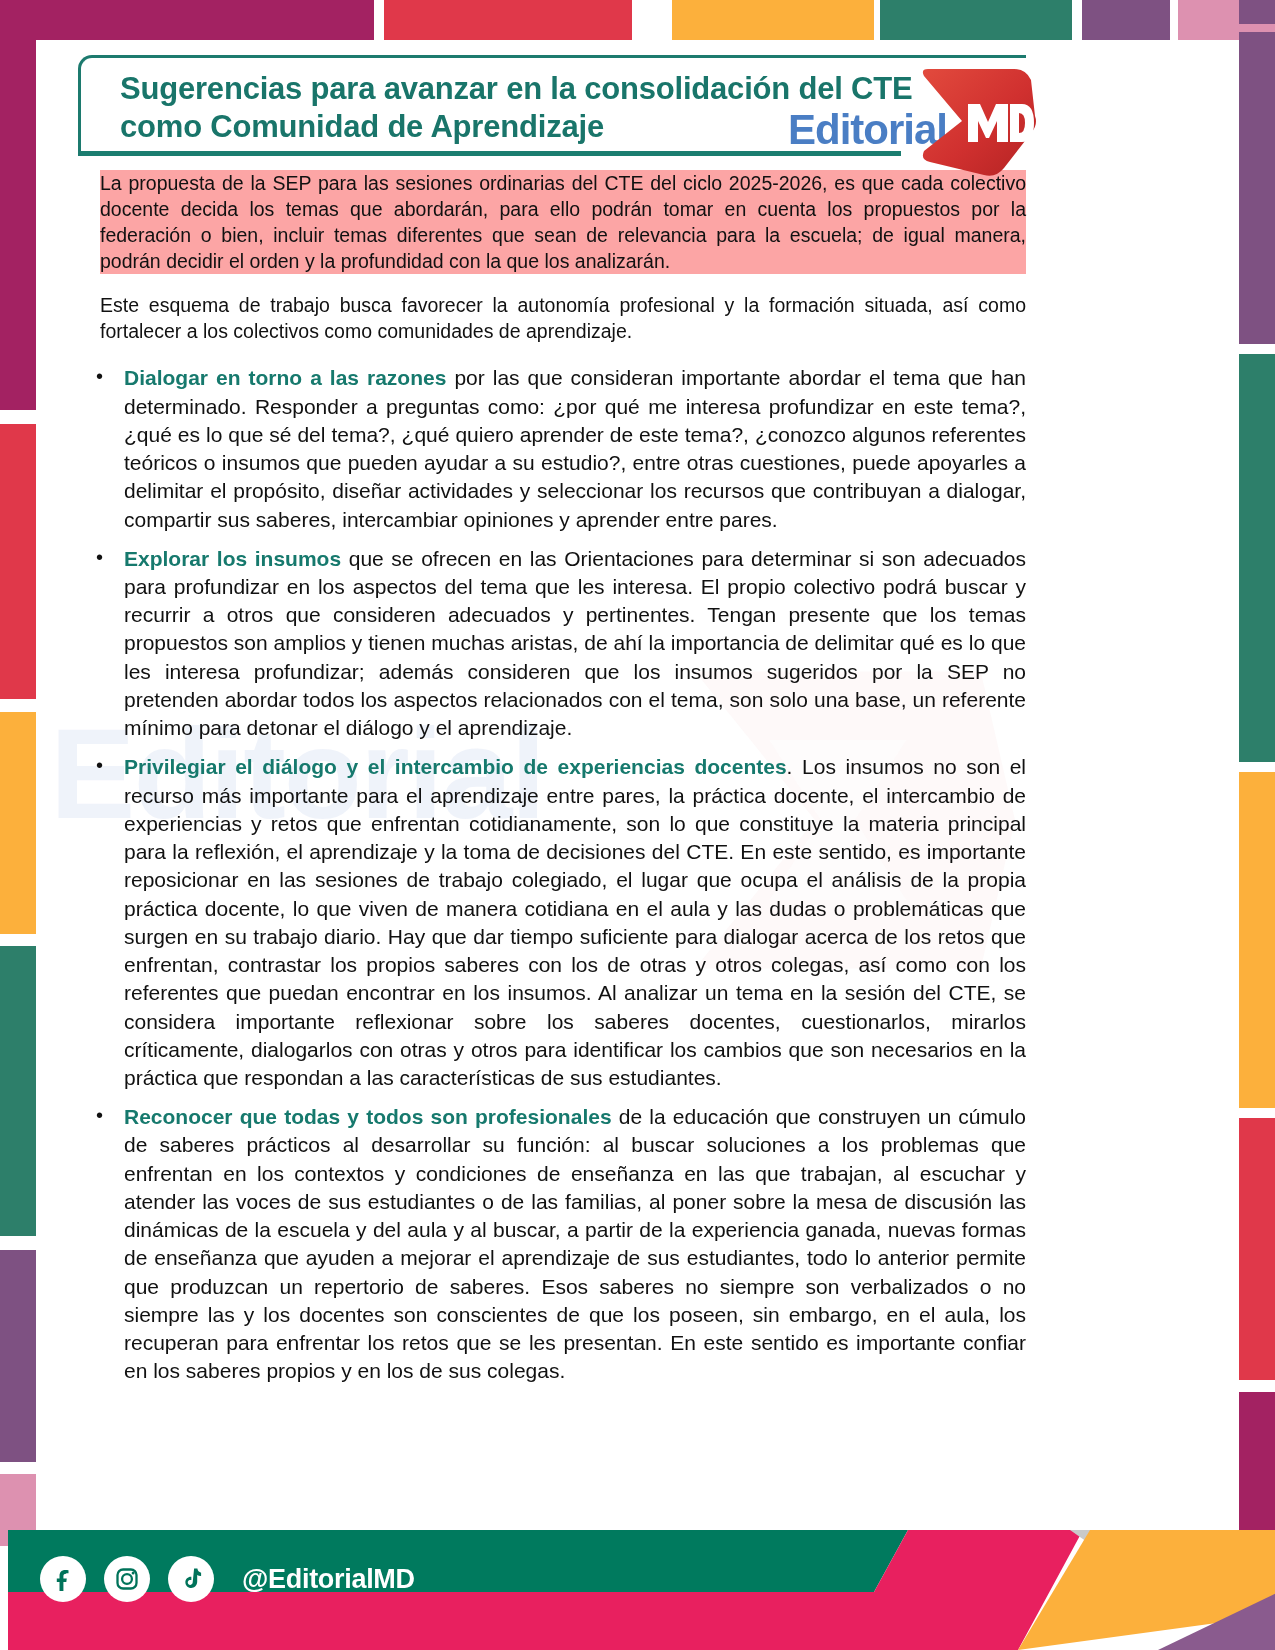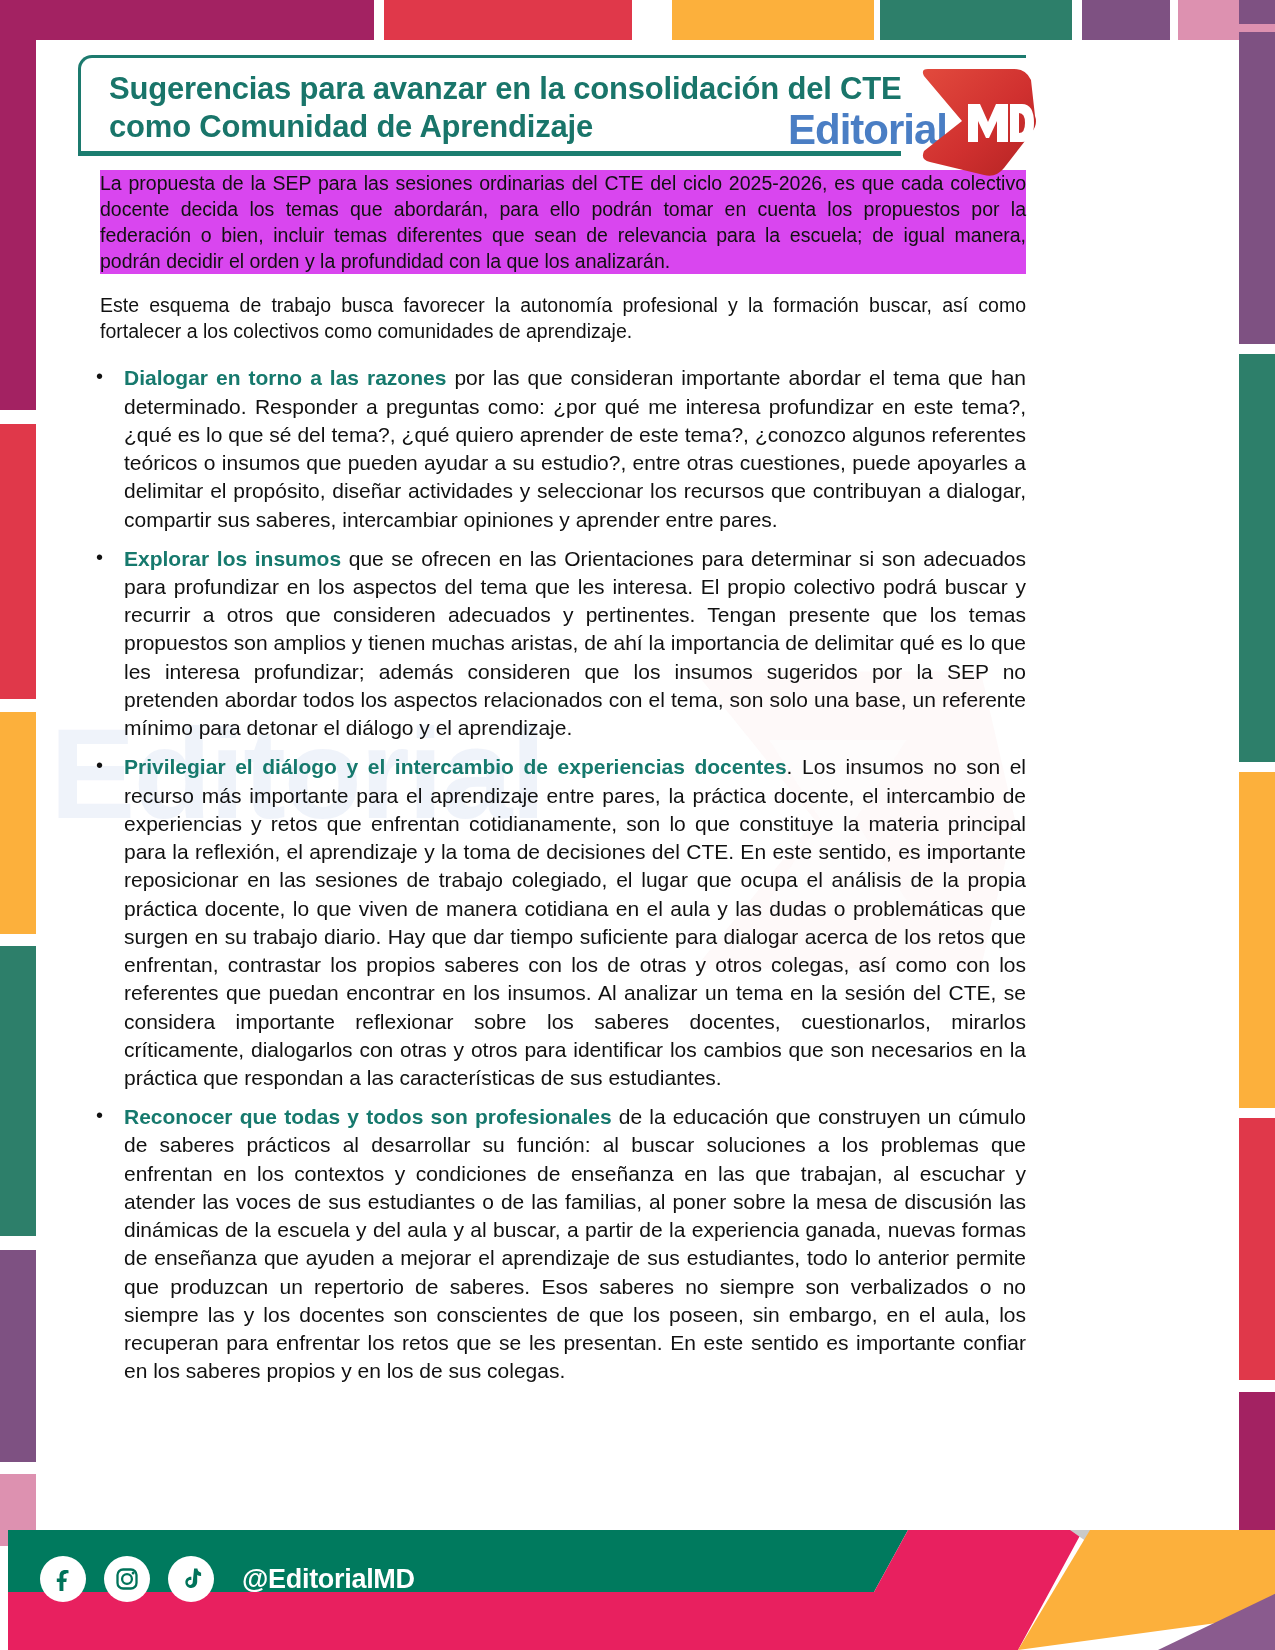--- a/index.html
+++ b/index.html
@@ -62,21 +62,21 @@
   .content {
     position: absolute;
     left: 78px;
     top: 55px;
     width: 948px;
   }
 
   
   .title-block {
     position: relative;
-    padding: 12px 0 10px 28px;
+    padding: 12px 0 10px 39px;
     border-left: 3px solid #1c7a6e;
     border-top: 3px solid #1c7a6e;
     border-top-left-radius: 14px;
   }
   .title-block::after {
     content: "";
     position: absolute;
     left: 0;
     bottom: 0;
     width: 820px;
@@ -123,21 +123,21 @@
   
   .para {
     margin: 18px 0 0 22px;
     font-size: 19.5px;
     line-height: 1.34;
     color: #111111;
     text-align: justify;
     font-family: "Liberation Sans", sans-serif;
   }
   .para.hl {
-    background: #d946ef;
+    background: #fca5a5;
     box-decoration-break: clone;
     -webkit-box-decoration-break: clone;
   }
   .para-first { margin-top: 14px; }
 
   
   ul.bullets {
     margin: 20px 0 0 0;
     padding: 0 0 0 46px;
     list-style: none;
@@ -256,21 +256,21 @@
           </defs>
           <path d="M6 10 Q2 2 12 3 L96 3 Q108 3 113 14 L117 50 Q120 58 114 66 L86 102 Q78 112 66 109 L12 96 Q2 94 6 85 L44 55 Z" fill="url(#gmark)"></path>
           <path d="M50 38 L62 38 L70 56 L78 38 L90 38 L90 76 L79 76 L79 55 L71 72 L68 72 L60 55 L60 76 L50 76 Z" fill="#ffffff"></path>
           <path d="M92 38 L104 38 Q116 38 116 57 Q116 76 104 76 L92 76 Z M101 47 L101 67 Q107 67 107 57 Q107 47 101 47 Z" fill="#ffffff"></path>
         </svg>
       </div>
     </div>
 
     <p class="para para-first hl">La propuesta de la SEP para las sesiones ordinarias del CTE del ciclo 2025-2026, es que cada colectivo docente decida los temas que abordarán, para ello podrán tomar en cuenta los propuestos por la federación o bien, incluir temas diferentes que sean de relevancia para la escuela; de igual manera, podrán decidir el orden y la profundidad con la que los analizarán.</p>
 
-    <p class="para">Este esquema de trabajo busca favorecer la autonomía profesional y la formación buscar, así como fortalecer a los colectivos como comunidades de aprendizaje.</p>
+    <p class="para">Este esquema de trabajo busca favorecer la autonomía profesional y la formación situada, así como fortalecer a los colectivos como comunidades de aprendizaje.</p>
 
 
     <ul class="bullets">
       <li>
         <span class="lead">Dialogar en torno a las razones</span><span> por las que consideran importante abordar el tema que han determinado. Responder a preguntas como: ¿por qué me interesa profundizar en este tema?, ¿qué es lo que sé del tema?, ¿qué quiero aprender de este tema?, ¿conozco algunos referentes teóricos o insumos que pueden ayudar a su estudio?, entre otras cuestiones, puede apoyarles a delimitar el propósito, diseñar actividades y seleccionar los recursos que contribuyan a dialogar, compartir sus saberes, intercambiar opiniones y aprender entre pares.</span>
       </li>
       <li>
         <span class="lead">Explorar los insumos</span><span> que se ofrecen en las Orientaciones para determinar si son adecuados para profundizar en los aspectos del tema que les interesa. El propio colectivo podrá buscar y recurrir a otros que consideren adecuados y pertinentes. Tengan presente que los temas propuestos son amplios y tienen muchas aristas, de ahí la importancia de delimitar qué es lo que les interesa profundizar; además consideren que los insumos sugeridos por la SEP no pretenden abordar todos los aspectos relacionados con el tema, son solo una base, un referente mínimo para detonar el diálogo y el aprendizaje.</span>
       </li>
       <li>

